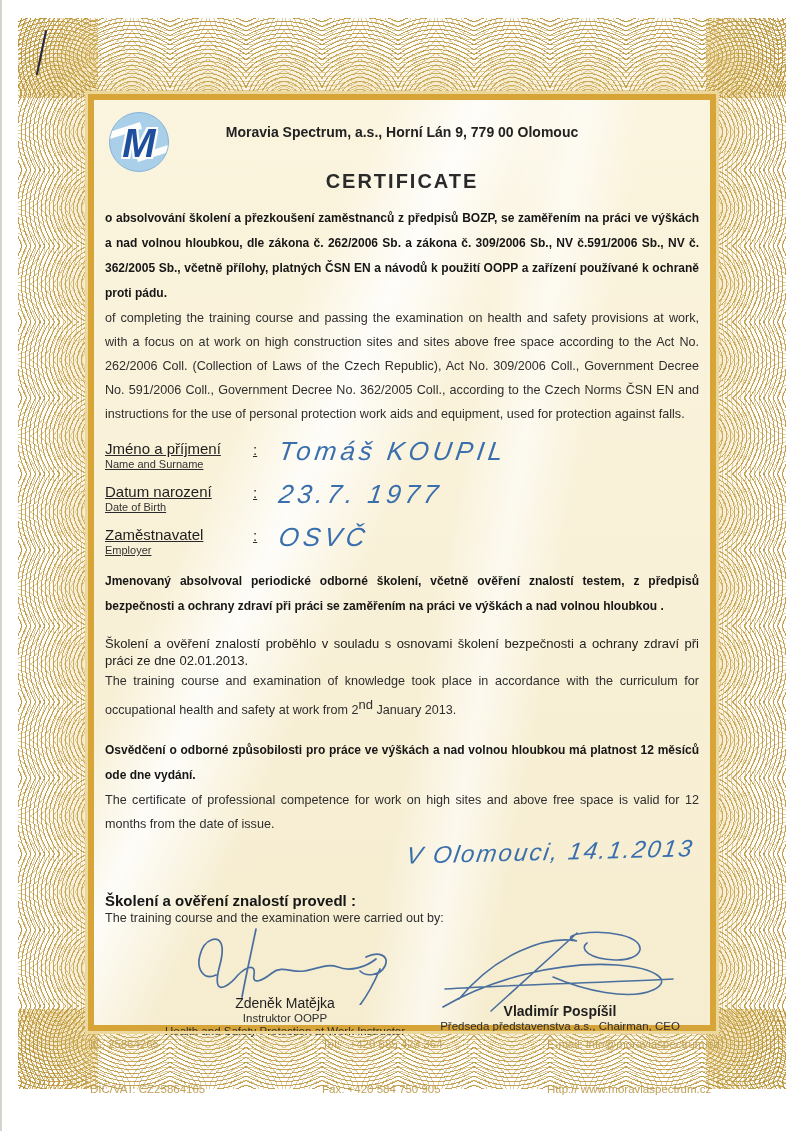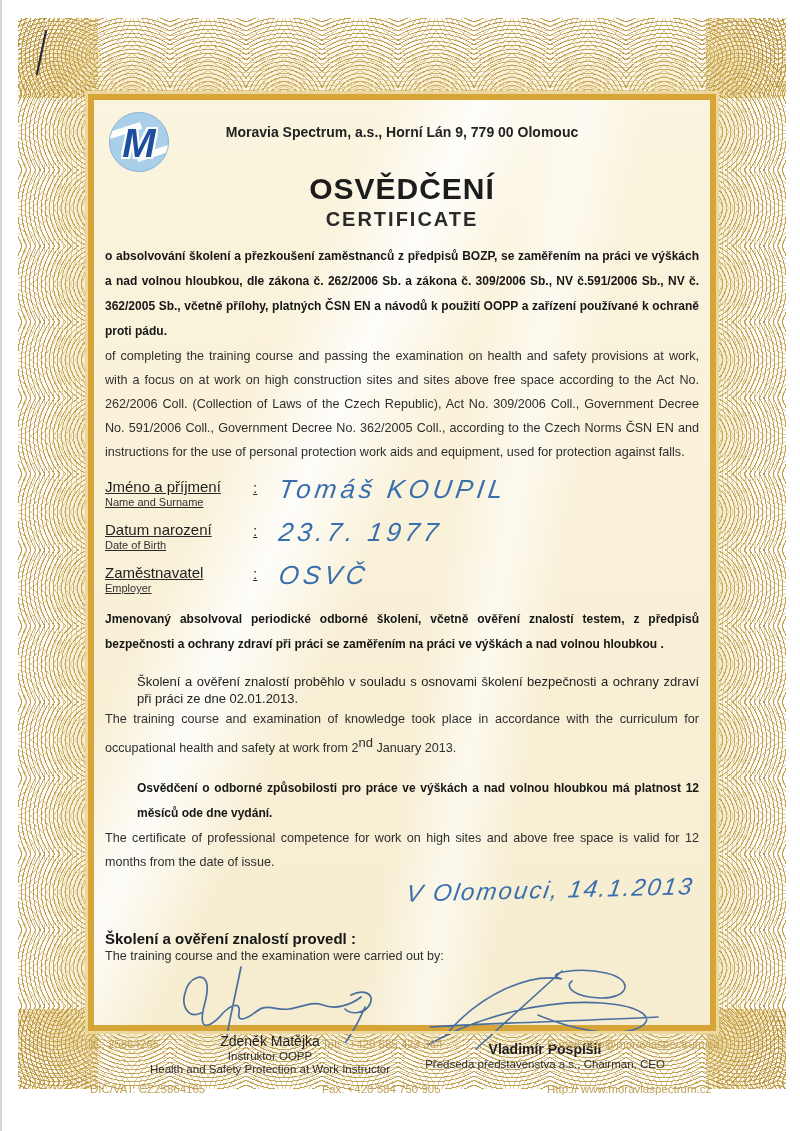--- a/index.html
+++ b/index.html
@@ -58,37 +58,37 @@
     font-weight:bold;font-style:italic;font-size:40px;color:#1d4f9c;line-height:52px;
     text-shadow:-2px -2px 0 #fdfdfb,2px -2px 0 #fdfdfb,-2px 2px 0 #fdfdfb,2px 2px 0 #fdfdfb;}
   .company{text-align:center;font-weight:bold;font-size:14px;padding-top:14px;color:#222;}
   .title-cs{text-align:center;font-weight:bold;font-size:30px;letter-spacing:1px;color:#1c1c1c;margin:4px 0 0 0;}
   .title-en{text-align:center;font-weight:bold;font-size:20px;letter-spacing:2px;color:#2a2a2a;margin:2px 0 0 0;}
   
   p{margin:0;}
   .cs-bold{font-weight:bold;font-size:12px;line-height:25px;text-align:justify;color:#161616;}
   .cs-reg{font-size:13px;line-height:17px;text-align:justify;color:#222;}
   .en{font-size:12.6px;line-height:24px;text-align:justify;color:#2e2e2e;}
-  .mt14{margin-top:13px;} .mt16{margin-top:16px;margin-left:32px;} .mt10{margin-top:10px;}
+  .mt14{margin-top:13px;} .mt16{margin-top:16px;} .mt10{margin-top:10px;}
   sup.ord{font-size:13px;vertical-align:super;}
   
   .fields{margin-top:14px;text-decoration:underline;}
   .field-row{display:grid;grid-template-columns:148px 26px 1fr;align-items:start;margin-bottom:13px;}
   .flabel-cs{font-size:15px;color:#1e1e1e;}
   .flabel-en{font-size:11px;color:#333;margin-top:1px;}
   .fcolon{font-size:15px;color:#1e1e1e;padding-top:1px;}
   .hand{font-style:italic;color:#3a6fae;transform:skewX(-8deg);display:inline-block;}
   .fvalue .hand{font-size:26px;letter-spacing:4px;margin-top:-4px;}
   
   .date-row{text-align:right;padding-right:6px;margin-top:2px;}
   .date-row .hand{font-size:24px;letter-spacing:2px;transform:skewX(-10deg) rotate(-1.5deg);}
   
   .provedl-cs{font-weight:bold;font-size:15px;margin-top:26px;color:#161616;}
   .provedl-en{font-size:12.6px;margin-top:2px;color:#2e2e2e;}
-  .sigs{display:flex;justify-content:center;margin-top:2px;}
+  .sigs{display:flex;justify-content:flex-end;margin-top:2px;}
   .sig-block{text-align:center;}
   .sig-left{width:280px;margin-left:10px;}
   .sig-right{width:270px;margin-right:4px;}
   .sig-svg{display:block;margin:0 auto;}
   .sig-name{font-size:14px;color:#1e1e1e;margin-top:-10px;}
   .sig-name.bold{font-weight:bold;}
   .sig-role{font-size:11.5px;color:#2e2e2e;margin-top:1px;}
   
   .footer{position:absolute;left:88px;right:40px;bottom:4px;z-index:2;display:flex;
     color:#c0a157;font-size:11.5px;line-height:15px;}
@@ -113,21 +113,20 @@
 
   <div class="topline">
     <div class="logo">
       <div class="slash1"></div>
       <div class="slash2"></div>
       <div class="m">M</div>
     </div>
     <div class="company">Moravia Spectrum, a.s., Horní Lán 9, 779 00 Olomouc</div>
   </div>
 
-  <p class="title-cs">OSVĚDČENÍ</p>
   <p class="title-en">CERTIFICATE</p>
 
   <p class="cs-bold mt14">o absolvování  školení a přezkoušení zaměstnanců z předpisů BOZP, se zaměřením na práci ve výškách a nad volnou hloubkou, dle zákona č. 262/2006 Sb. a zákona č. 309/2006 Sb., NV č.591/2006 Sb., NV č. 362/2005 Sb., včetně přílohy, platných ČSN EN a návodů k použití OOPP a zařízení používané k ochraně proti pádu.</p>
   <p class="en">of completing the training course and passing the examination on health and safety provisions at work, with a focus on at work on high construction sites and sites above free space according to the Act No. 262/2006 Coll. (Collection of Laws of the Czech Republic), Act No. 309/2006 Coll., Government Decree No. 591/2006 Coll., Government Decree No. 362/2005 Coll., according to the Czech Norms ČSN EN and instructions for the use of personal protection work aids and equipment, used for protection against falls.</p>
 
   <div class="fields">
     <div class="field-row">
       <div>
         <div class="flabel-cs">Jméno a příjmení</div>
         <div class="flabel-en">Name and Surname</div>

